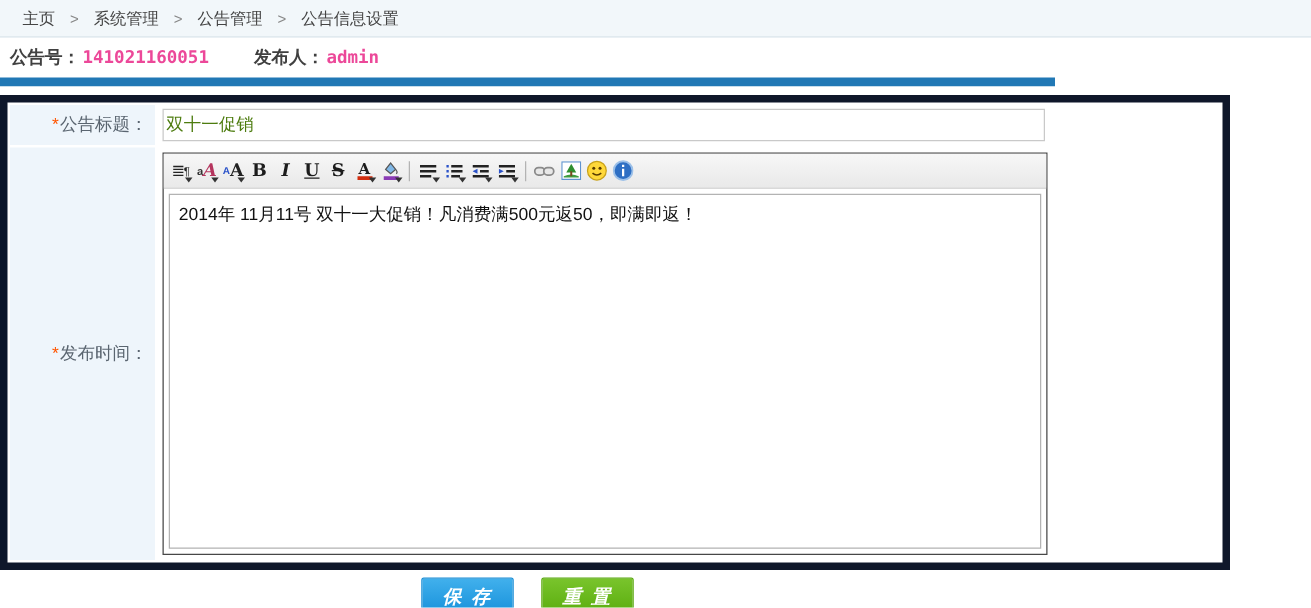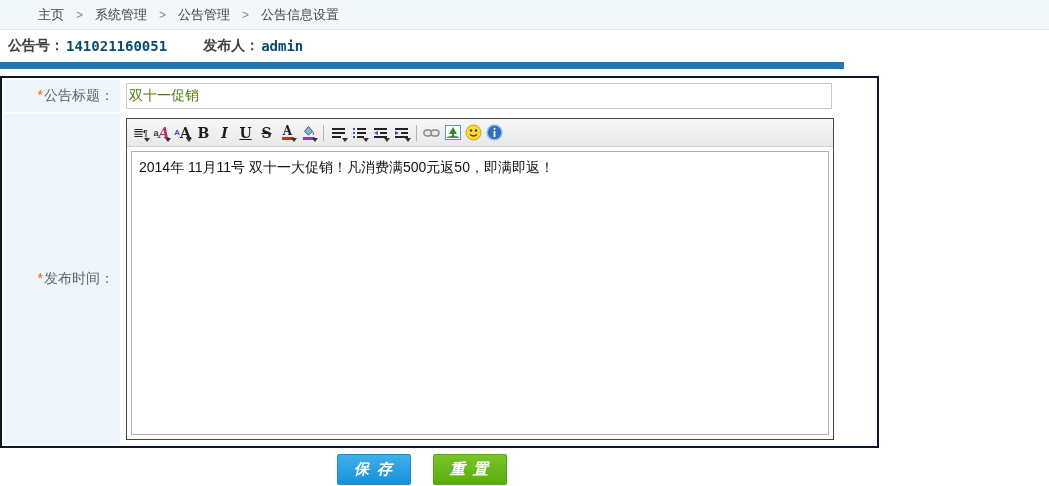--- a/index.html
+++ b/index.html
@@ -1,31 +1,31 @@
 <!DOCTYPE html>
 <html><head>
 <meta charset="utf-8">
 <style>
   * { box-sizing: border-box; margin: 0; padding: 0; }
   html,body { width:1049px; height:486px; background:#fff; font-family:"Liberation Sans","DejaVu Sans",sans-serif; overflow:hidden; }
 
   
-  .crumbbar { height:30px; background:#f2f7fa; border-bottom:1px solid #dce6ec; display:flex; align-items:center; padding-left:38px; font-size:13px; color:#444; }
+  .crumbbar { height:30px; background:#f2f7fa; border-bottom:1px solid #dce6ec; display:flex; align-items:center; padding-left:18px; font-size:13px; color:#444; }
   .crumbbar .sep { color:#888; margin:0 12px; font-size:12px; }
   .crumb { cursor:default; }
 
   
   .infobar { height:28px; display:flex; align-items:center; padding-left:8px; margin-top:2px; }
   .infofield { display:flex; align-items:center; margin-right:36px; }
   .infolabel { color:#404040; font-weight:bold; font-size:14px; }
-  .infovalue { color:#0c4a6e; font-weight:bold; font-size:14px; font-family:"DejaVu Sans Mono","Liberation Mono",monospace; margin-left:2px; }
+  .infovalue { color:#ec4899; font-weight:bold; font-size:14px; font-family:"DejaVu Sans Mono","Liberation Mono",monospace; margin-left:2px; }
   .bluebar { width:844px; height:7px; background:#2178b5; margin-top:2px; }
 
   
-  .formtable { width:879px; margin-top:7px; border:2px solid #0f172a; border-collapse:separate; border-spacing:2px; background:#fff; }
+  .formtable { width:984px; margin-top:7px; border:6px solid #0f172a; border-collapse:separate; border-spacing:2px; background:#fff; }
   .labelcell { width:116px; background:#eef5fb; text-align:right; vertical-align:middle; padding-right:6px; font-size:14px; color:#5a6570; }
   .req { color:#f50; margin-right:1px; }
   .titlecell { background:#fff; }
   .titleinput { width:706px; height:26px; margin:3px 0 3px 4px; border:1px solid #c9c9c9; font-size:14px; padding:2px 2px; color:#4d7c0f; font-family:"Liberation Sans","DejaVu Sans",sans-serif; }
   .contentcell { background:#fff; vertical-align:top; height:330px; }
 
   
   .editor { width:708px; height:322px; margin:4px 0 4px 4px; border:1px solid #474747; display:flex; flex-direction:column; background:#fff; }
   .toolbar { height:28px; background:linear-gradient(#f7f7f7,#e9e9e9); border-bottom:1px solid #cdcdcd; display:flex; align-items:center; padding:2px 3px; }
   .tbtn { position:relative; width:21px; height:21px; display:flex; align-items:center; justify-content:center; border-radius:2px; cursor:pointer; }

